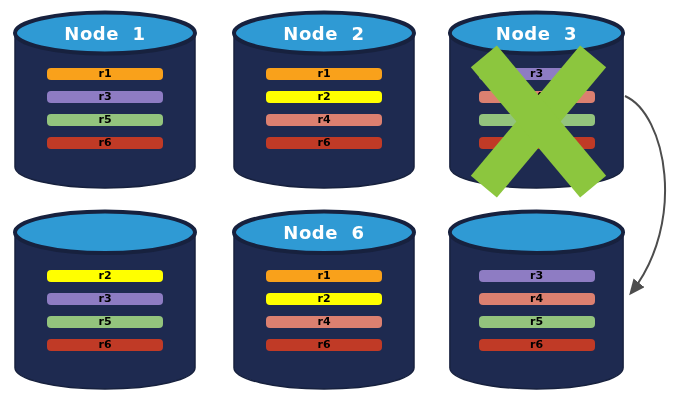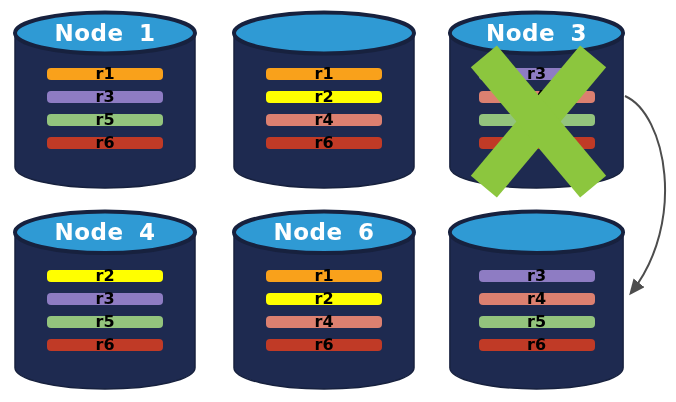--- a/index.html
+++ b/index.html
@@ -6,27 +6,27 @@
   body{font-family:"DejaVu Sans",sans-serif;}
   .canvas{position:relative;width:676px;height:402px;background:var(--canvas-bg);overflow:hidden;}
 
   .node{position:absolute;width:186px;height:186px;}
   .cyl{position:absolute;inset:0;width:100%;height:100%;display:block;}
   .cyl-body{fill:var(--node-body);stroke:var(--node-outline);stroke-width:1.5;}
   .cyl-top{fill:var(--node-top);stroke:var(--node-outline);stroke-width:4;}
 
   .node-label{position:absolute;top:9px;left:0;right:0;height:32px;
     display:flex;align-items:center;justify-content:center;
-    color:var(--label-text);font-weight:bold;font-size:23px;
+    color:var(--label-text);font-weight:bold;font-size:18px;
     letter-spacing:.5px;word-spacing:7px;}
 
   .bars{position:absolute;left:50%;top:60px;transform:translateX(-50%);
     width:116px;display:flex;flex-direction:column;gap:11px;}
   .bar{height:12px;border-radius:4px;display:flex;align-items:center;justify-content:center;}
-  .bar span{color:var(--bar-text);font-weight:bold;font-size:16px;line-height:12px;}
+  .bar span{color:var(--bar-text);font-weight:bold;font-size:11px;line-height:12px;}
 
   .fail-x{position:absolute;left:23px;top:40px;width:137px;height:147px;overflow:visible;}
   .x-leg{fill:var(--fail-x);}
 
   .arrow-layer{position:absolute;inset:0;width:676px;height:402px;pointer-events:none;}
   .arrow-path{fill:none;stroke:var(--arrow);stroke-width:2;}
   .ah{fill:var(--arrow);}
 </style>
 </head>
 <body>
@@ -53,20 +53,21 @@
           <span>r6</span>
         </div>
     </div>
   </div>
 
   <div class="node" style="left:231px;top:8px;">
     <svg class="cyl" viewBox="0 0 186 186" preserveAspectRatio="none">
       <path class="cyl-body" d="M3,25 L3,159 A90,21 0 0 0 183,159 L183,25 Z"></path>
       <ellipse class="cyl-top" cx="93" cy="25" rx="90" ry="20.5"></ellipse>
     </svg>
+    <div class="node-label">Node 2</div>
     <div class="bars">
       <div class="bar" style="background-color: rgb(249, 161, 27);">
           <span>r1</span>
         </div>
       <div class="bar" style="background-color: rgb(255, 255, 0);">
           <span>r2</span>
         </div>
       <div class="bar" style="background-color: rgb(220, 128, 112);">
           <span>r4</span>
         </div>
@@ -102,21 +103,20 @@
         <rect class="x-leg" x="-17" y="-85" width="34" height="170" transform="rotate(-40)"></rect>
       </g>
     </svg>
   </div>
 
   <div class="node" style="left:12px;top:207px;height:188px;">
     <svg class="cyl" viewBox="0 0 186 186" preserveAspectRatio="none">
       <path class="cyl-body" d="M3,25 L3,159 A90,21 0 0 0 183,159 L183,25 Z"></path>
       <ellipse class="cyl-top" cx="93" cy="25" rx="90" ry="20.5"></ellipse>
     </svg>
-    <div class="node-label">Node 4</div>
     <div class="bars" style="top:63px;">
       <div class="bar" style="background-color: rgb(255, 255, 0);">
           <span>r2</span>
         </div>
       <div class="bar" style="background-color: rgb(142, 124, 195);">
           <span>r3</span>
         </div>
       <div class="bar" style="background-color: rgb(147, 196, 125);">
           <span>r5</span>
         </div>

